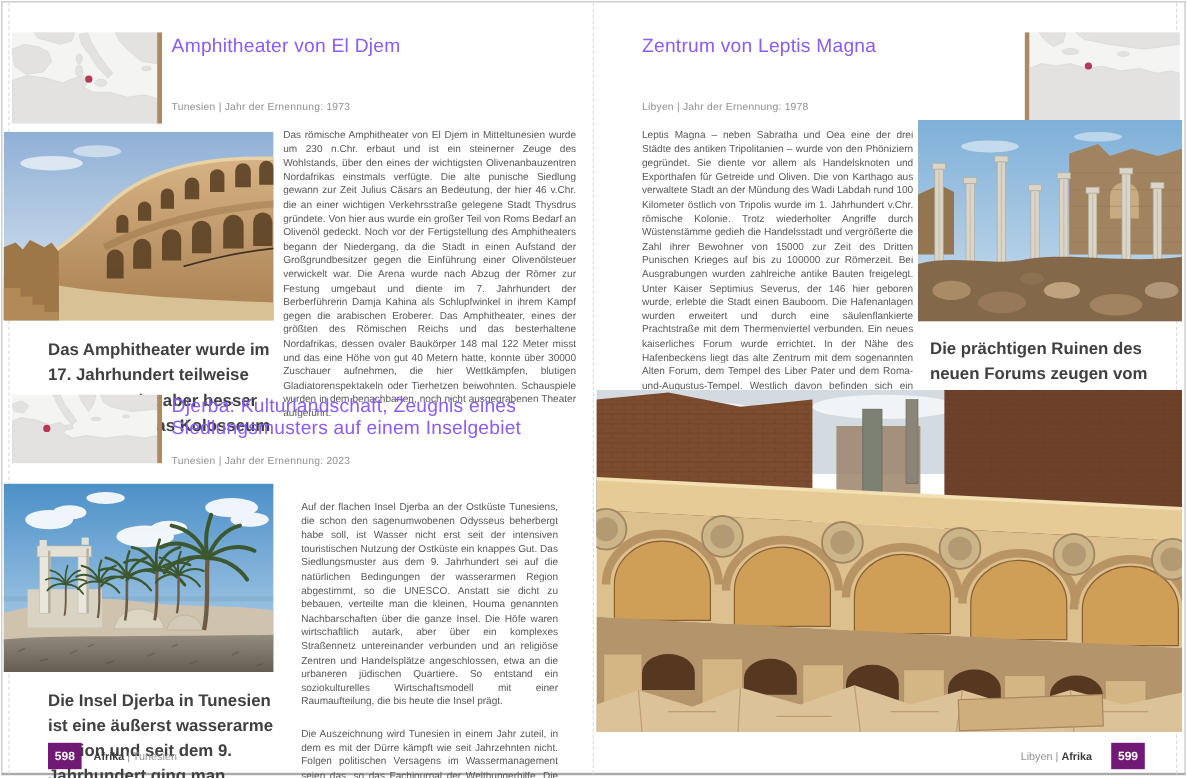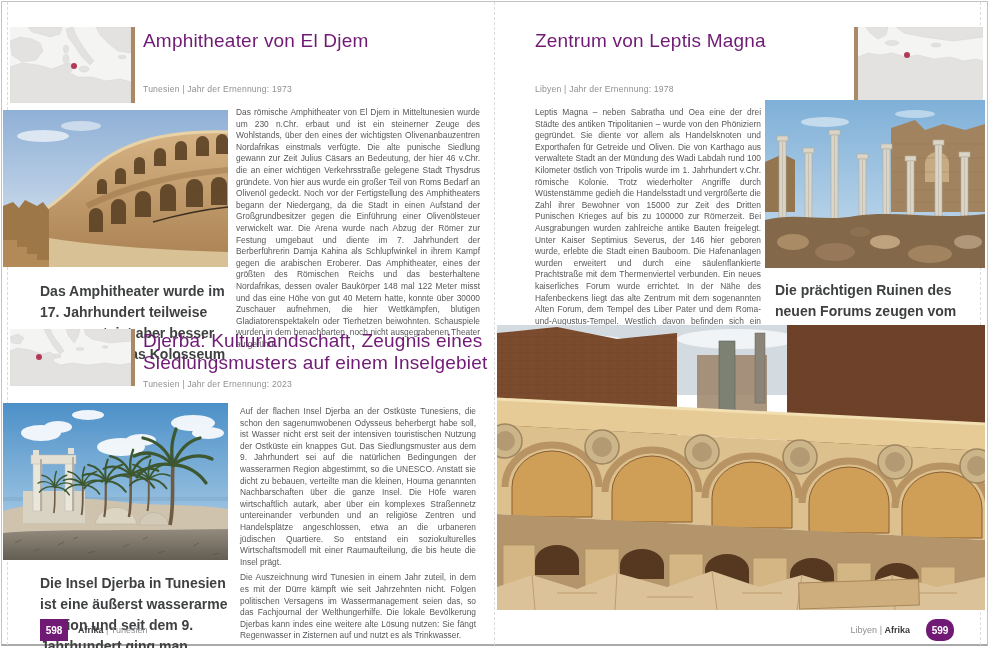--- a/index.html
+++ b/index.html
@@ -1,23 +1,23 @@
 <!DOCTYPE html>
 <html lang="de"><head>
 <meta charset="utf-8">
 <style>
   html,body{margin:0;padding:0;width:989px;height:648px;background:#ffffff;overflow:hidden;
             font-family:"Liberation Sans",sans-serif;-webkit-font-smoothing:antialiased;}
   .abs{position:absolute;}
   .frame{position:absolute;left:1px;top:1px;right:1px;bottom:2px;border:1px solid #c3c3c3;border-bottom:2px solid #a9a9a9;pointer-events:none;}
   .foldmark{position:absolute;top:2px;bottom:3px;width:0;border-left:1px dashed #dcdcdc;}
-  .title{font-size:19px;color:#701a75;font-weight:400;letter-spacing:.2px;line-height:1.18;white-space:pre-line;}
+  .title{font-size:16px;color:#8b5cf6;font-weight:400;letter-spacing:.2px;line-height:1.18;white-space:pre-line;}
   .meta{font-size:8.6px;color:#8f9092;letter-spacing:.2px;}
   .body-txt{font-size:8.4px;line-height:1.38;color:#57585a;text-align:justify;hyphens:auto;}
-  .body-txt p{margin:4px;}
+  .body-txt p{margin:15px;}
   .caption{font-size:14px;line-height:1.5;font-weight:bold;color:#3f4041;}
   .bar{background:#aa8a66;}
   .map-box{background:#f4f4f3;}
   .footer-label{font-size:9px;color:#8f9092;}
   .footer-label b{color:#3c3c3e;}
   .pageno{width:28px;height:22px;background:#701a75;color:#ffffff;font-size:10px;font-weight:bold;
           display:flex;align-items:center;justify-content:center;}
   svg{display:block;}
 </style>
 </head>
@@ -328,13 +328,13 @@
     </g>
     <rect x="302" y="256" width="120" height="26" transform="rotate(-2 362 269)" fill="#cfae7e" stroke="#a9875c" stroke-width="1"></rect>
   </svg>
 </div>
 
 <div class="abs footer-label" style="right:79px;top:625px;text-align:center;">
   <span>Libyen</span>
   <span>|</span>
   <b>Afrika</b>
 </div>
-<div class="abs pageno" style="left:926px;top:619px;border-radius:10px;">599</div>
+<div class="abs pageno" style="left:926px;top:619px;">599</div>
 
 </body></html>

